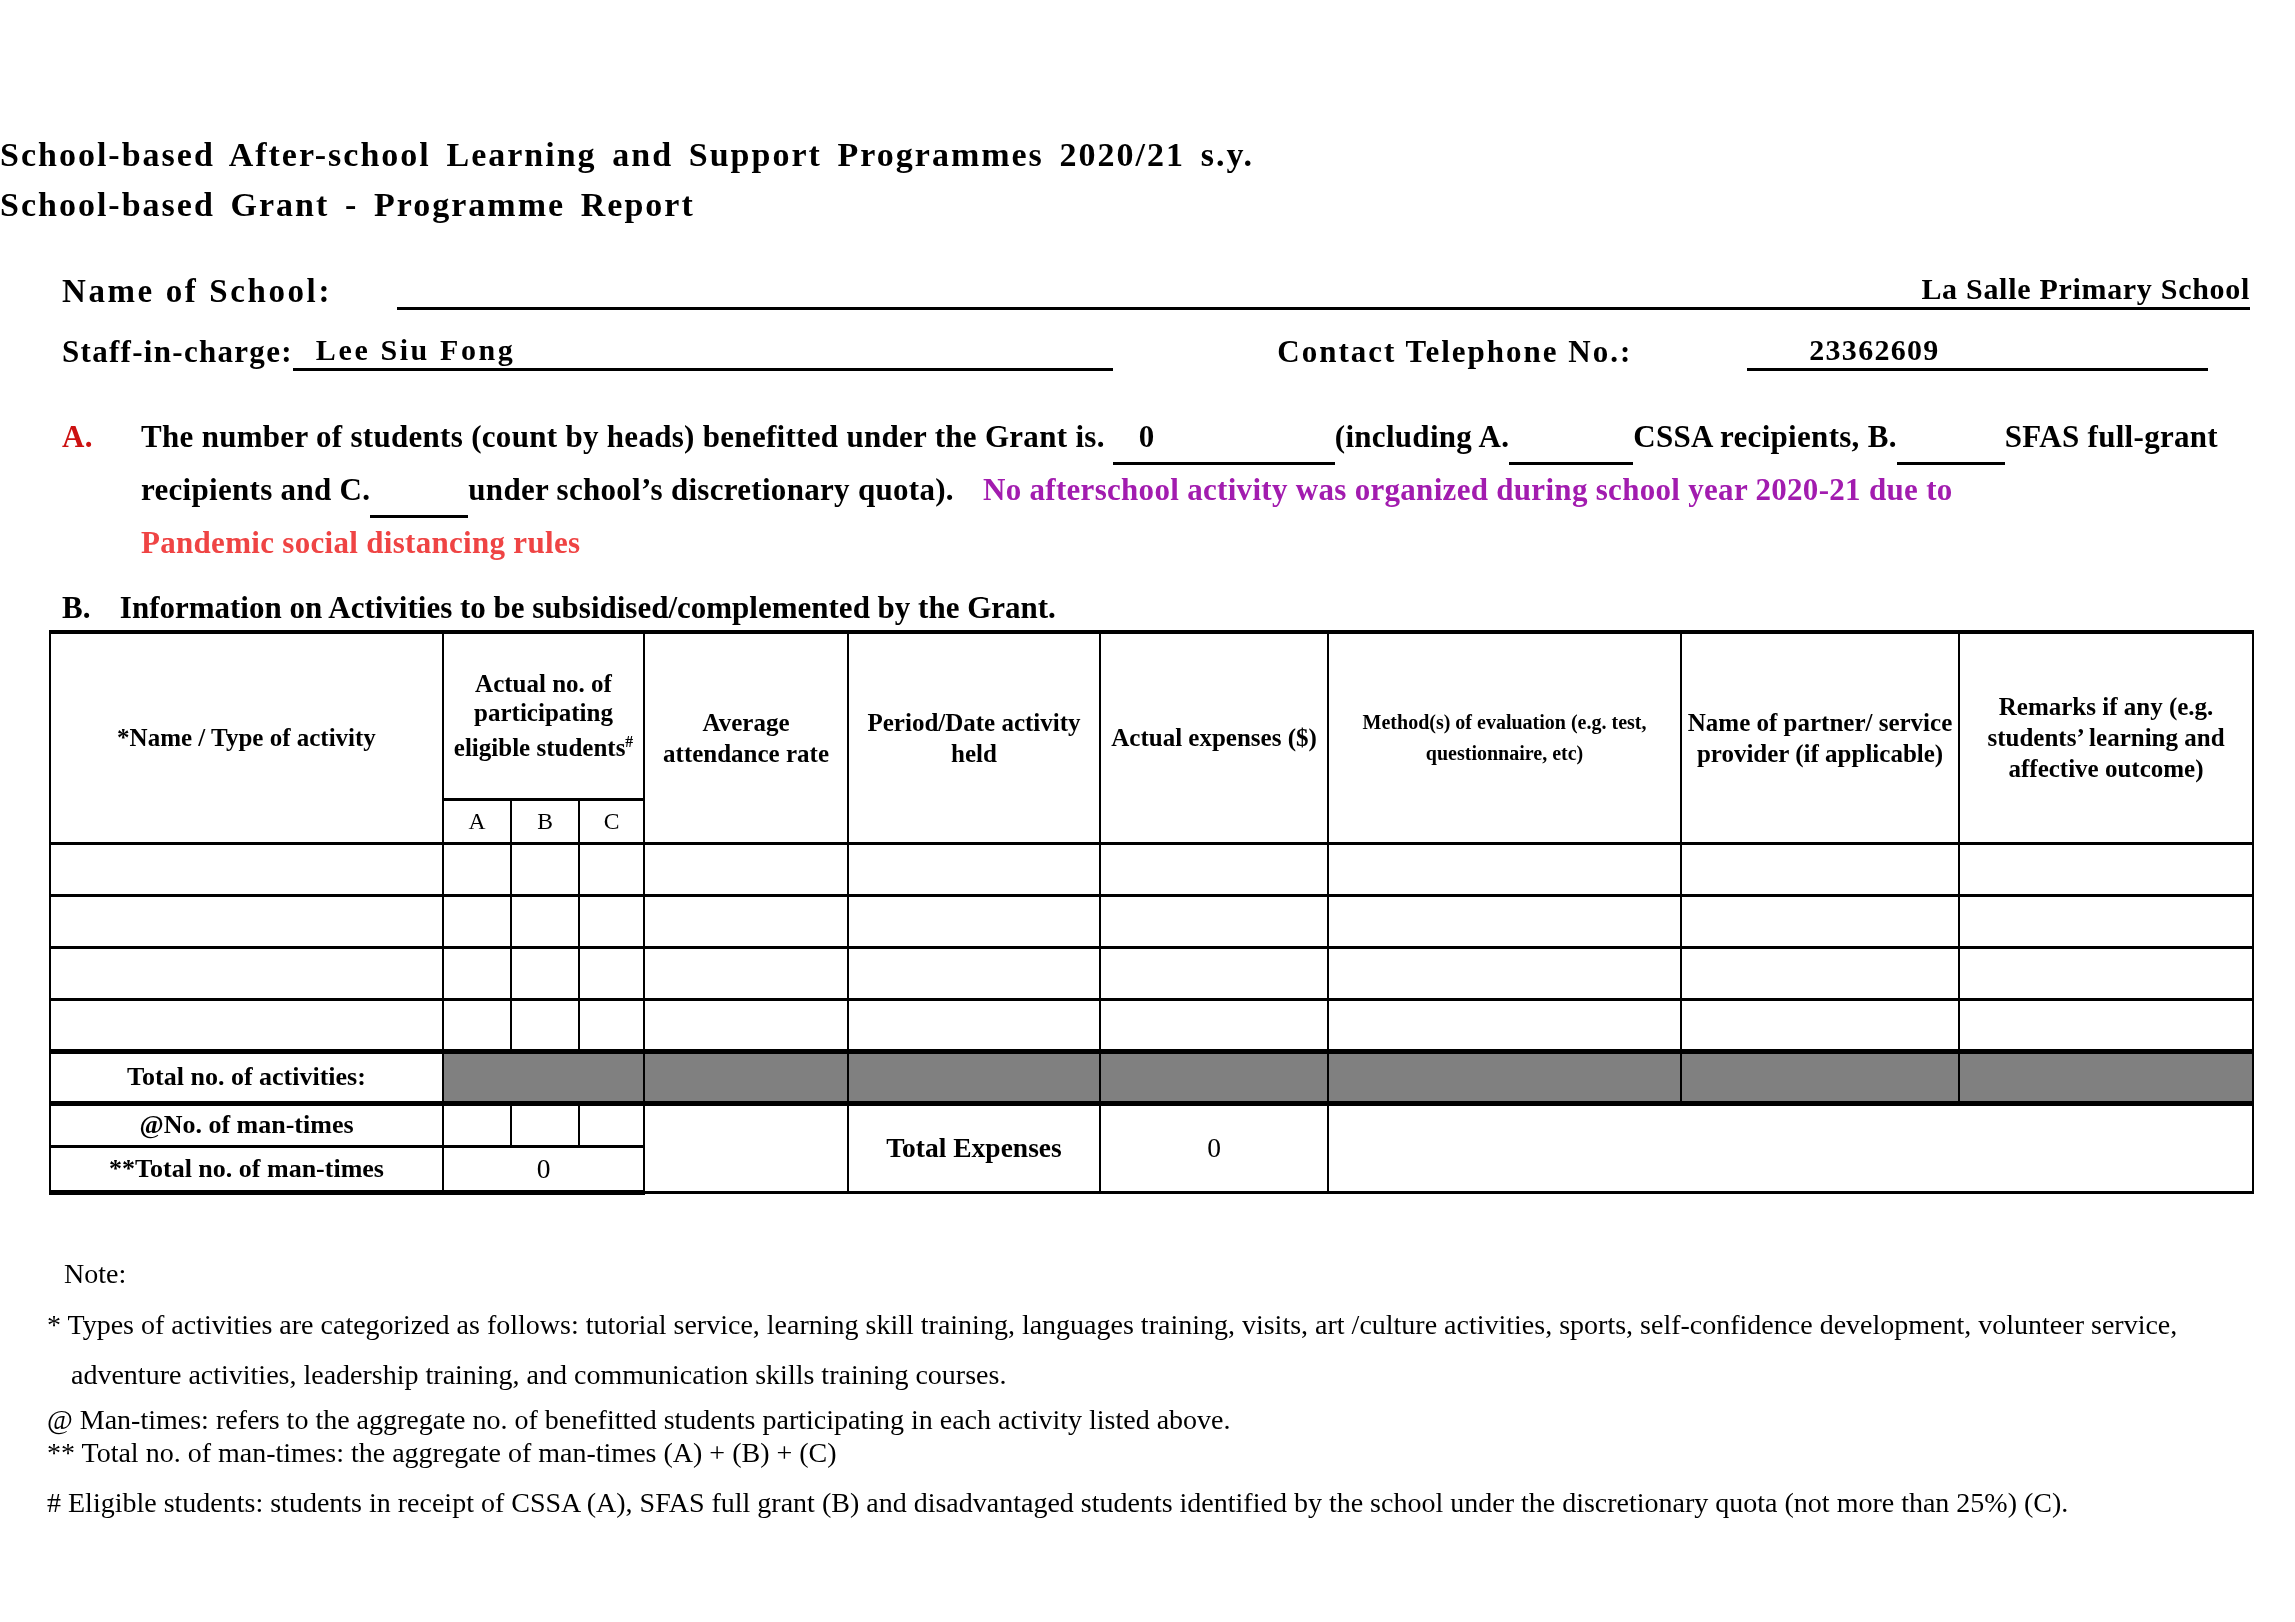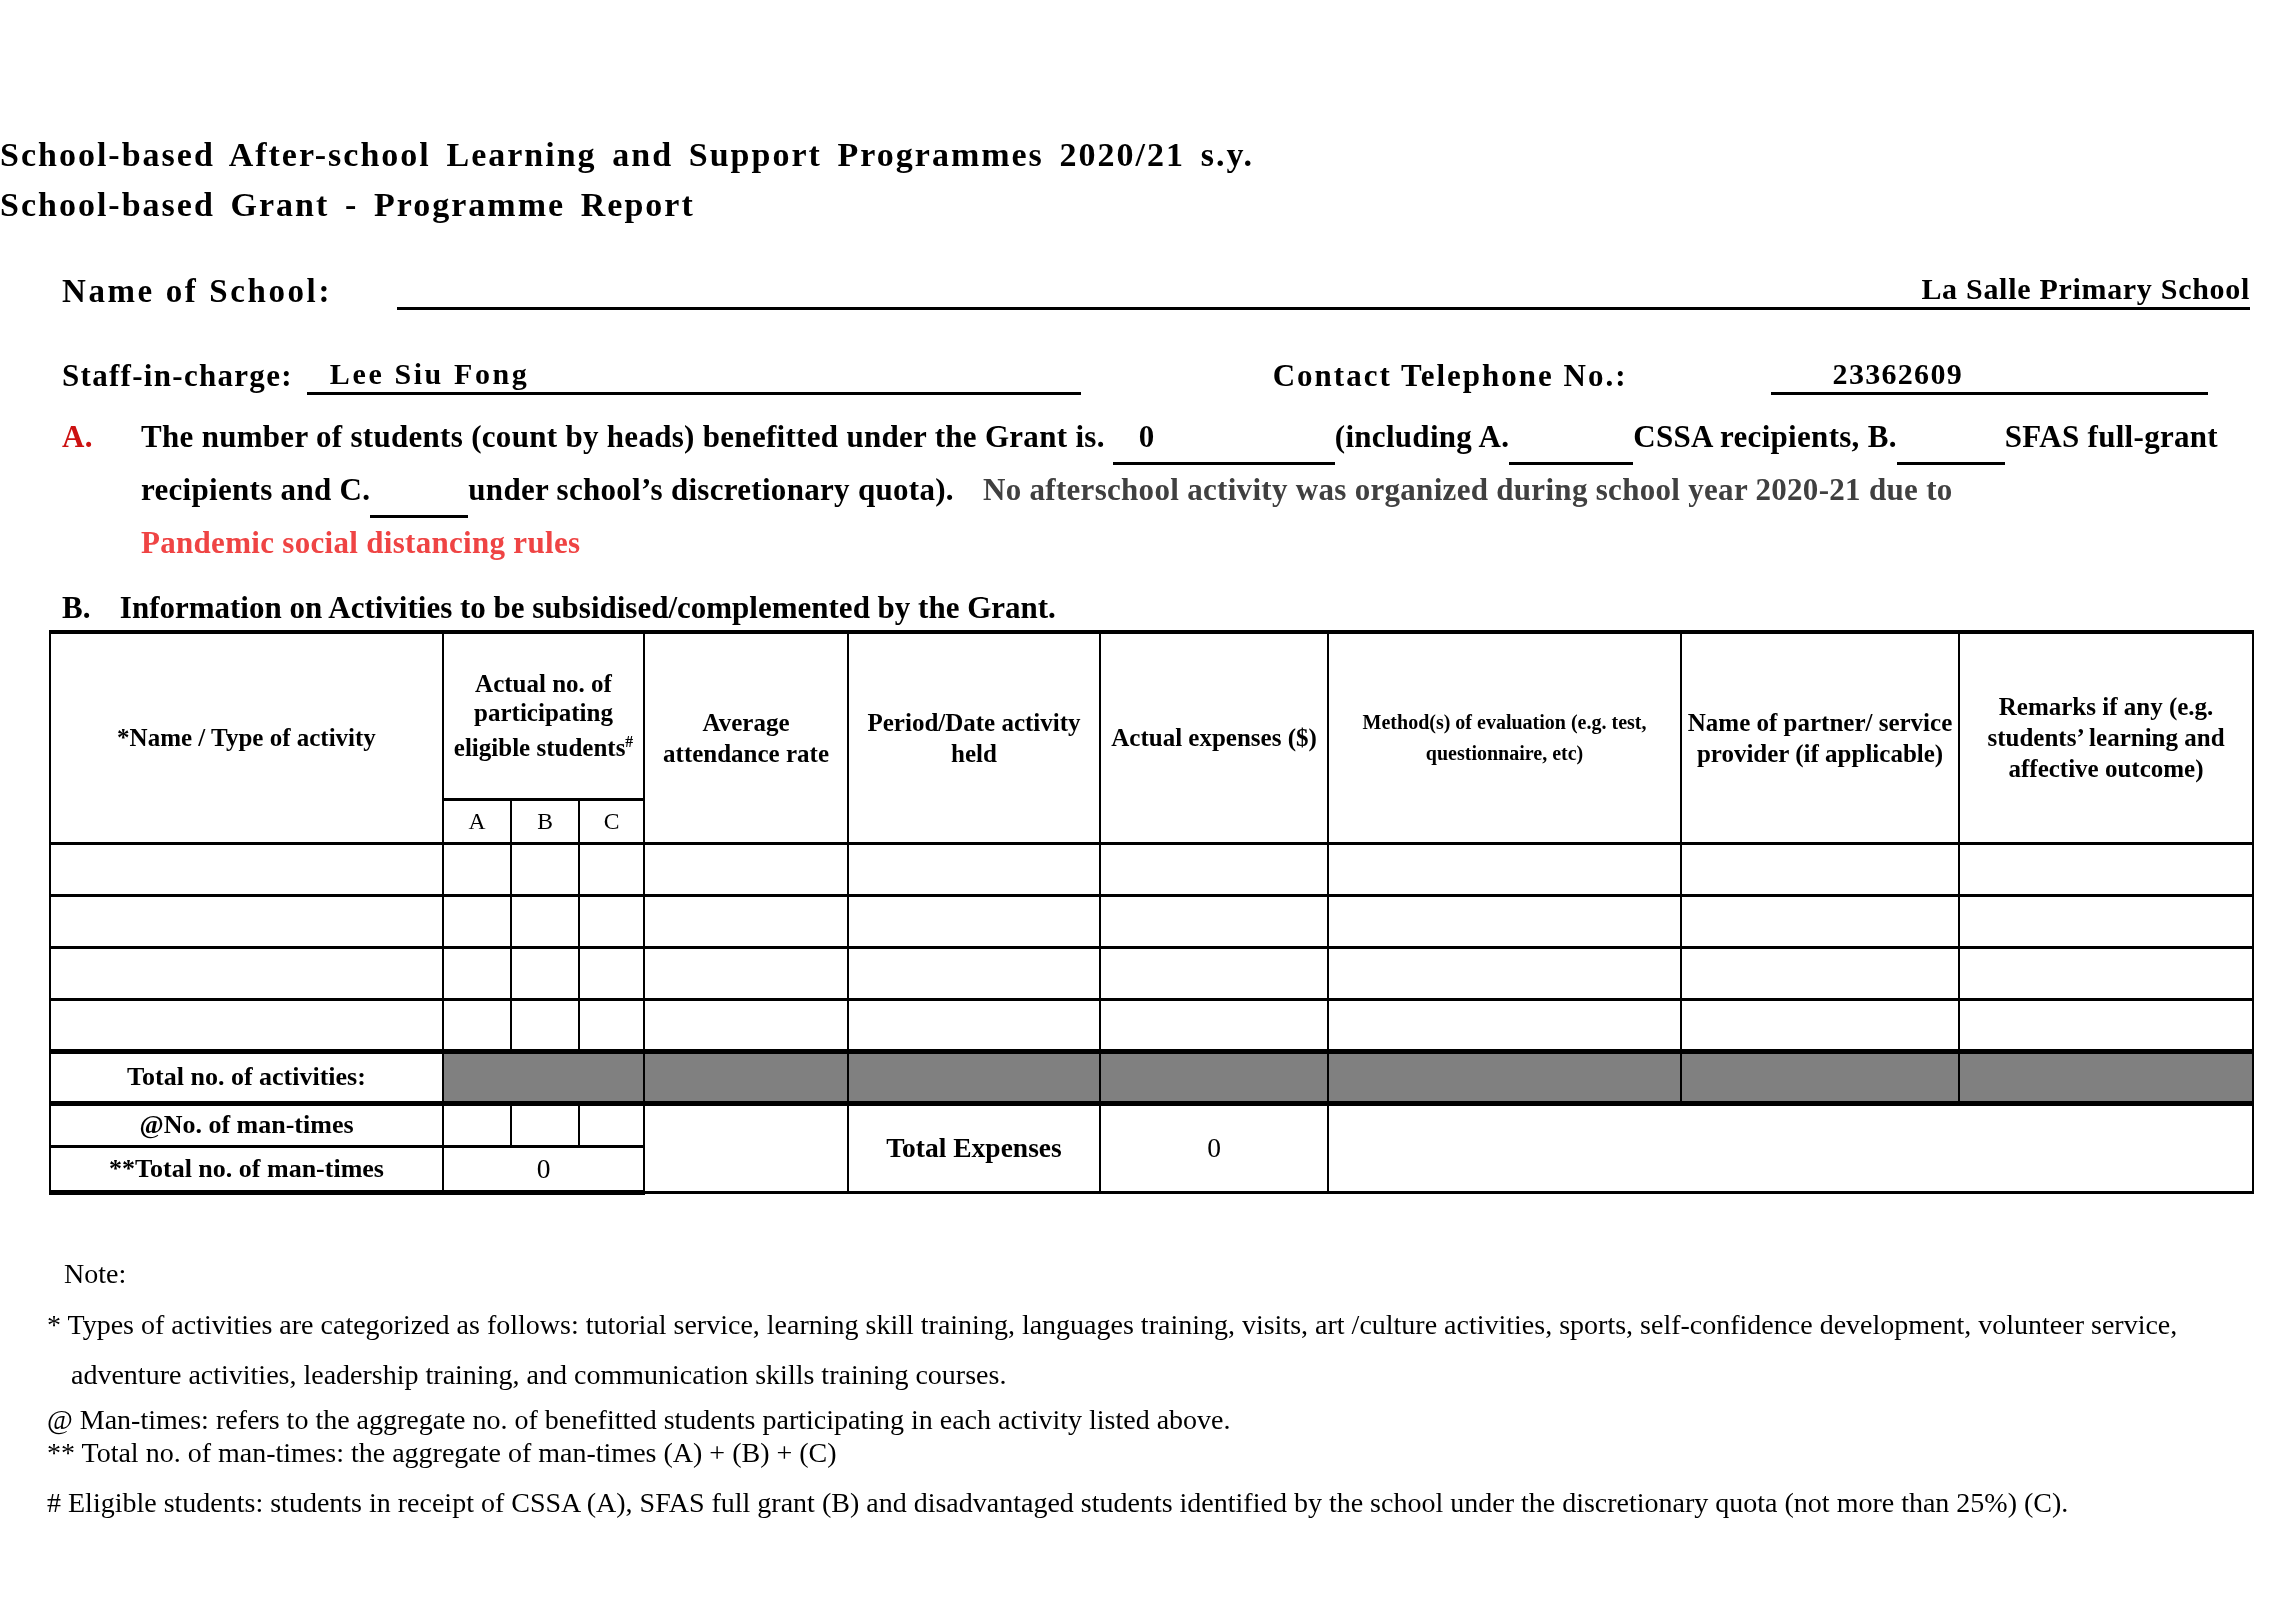--- a/index.html
+++ b/index.html
@@ -13,21 +13,21 @@
   
   .field-row{position:absolute;display:flex;align-items:flex-end;}
   .f-label{font-weight:bold;white-space:nowrap;}
   .f-line{border-bottom:3.9px solid #000;font-weight:bold;white-space:nowrap;}
 
   .row-school{top:271px;left:62px;right:45px;height:39px;text-align:right;}
   .row-school .f-label{font-size:33px;letter-spacing:2.6px;line-height:38px;}
   .row-school .sp{width:65px;}
   .row-school .f-line{flex:1;font-size:30px;line-height:37px;padding-left:85px;letter-spacing:0.7px;}
 
-  .row-staff{top:356px;left:62px;right:87px;height:39px;gap:14px;}
+  .row-staff{top:332px;left:62px;right:87px;height:39px;}
   .row-staff .f-label{font-size:31px;letter-spacing:1.3px;line-height:38px;}
   .row-staff .staff-line{flex:2;font-size:30px;line-height:37px;padding-left:23px;letter-spacing:2.6px;}
   .row-staff .gap1{width:164px;}
   .row-staff .phone-label{font-size:31px;letter-spacing:2px;line-height:38px;}
   .row-staff .gap2{width:115px;border-bottom:none;}
   .row-staff .phone-line{flex:1;font-size:30px;line-height:37px;padding-left:62px;letter-spacing:1.3px;}
 
   
   .sec-a{position:absolute;top:412px;left:62px;width:2192px;font-weight:bold;
          font-size:31px;line-height:50px;letter-spacing:0.3px;}
@@ -103,21 +103,21 @@
     <span class="gap2"></span>
     <span class="f-line phone-line">23362609</span>
   </div>
 
   <div class="sec-a">
     <span class="marker" style="color:#cc1111;">A.</span>
     <div class="a-body">
       <span>The number of students (count by heads) benefitted under the Grant is.</span>
       <span class="blank b-count">0</span><span>(including A.</span><span class="blank b-cssa"></span><span>CSSA recipients, B.</span><span class="blank b-sfas"></span><span>SFAS</span>
       <span>full-grant recipients and C.</span><span class="blank b-quota"></span><span>under school’s discretionary quota).</span>
-      <span class="red" style="color:#404040;margin-left:21px;">No afterschool activity was organized during school year 2020-21 due to</span>
+      <span class="red" style="color:#a21caf;margin-left:21px;">No afterschool activity was organized during school year 2020-21 due to</span>
       <br>
       <span class="red" style="color:#ef4444;">Pandemic social distancing rules</span>
     </div>
   </div>
 
   <div class="sec-b">
     <span class="marker">B.</span><span>Information on Activities to be subsidised/complemented by the Grant.</span>
   </div>
 
   <table class="grant">

